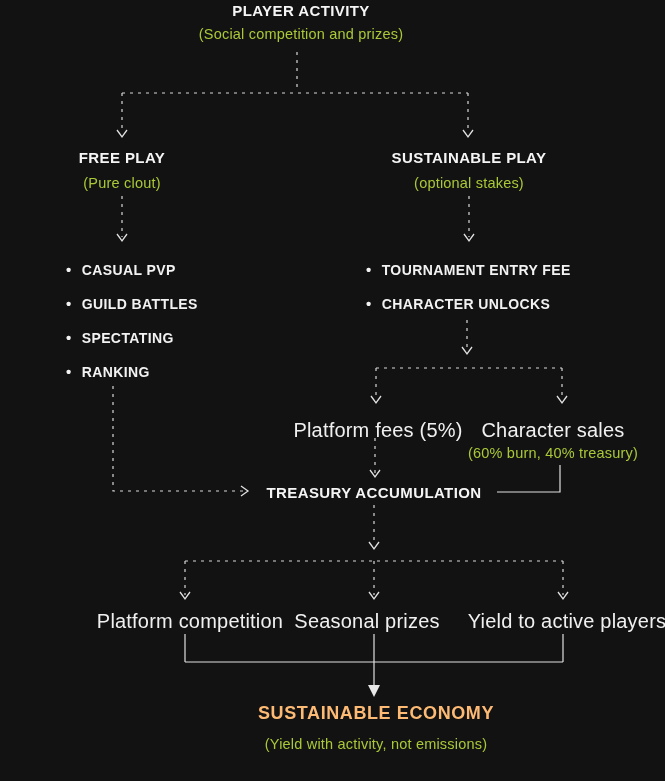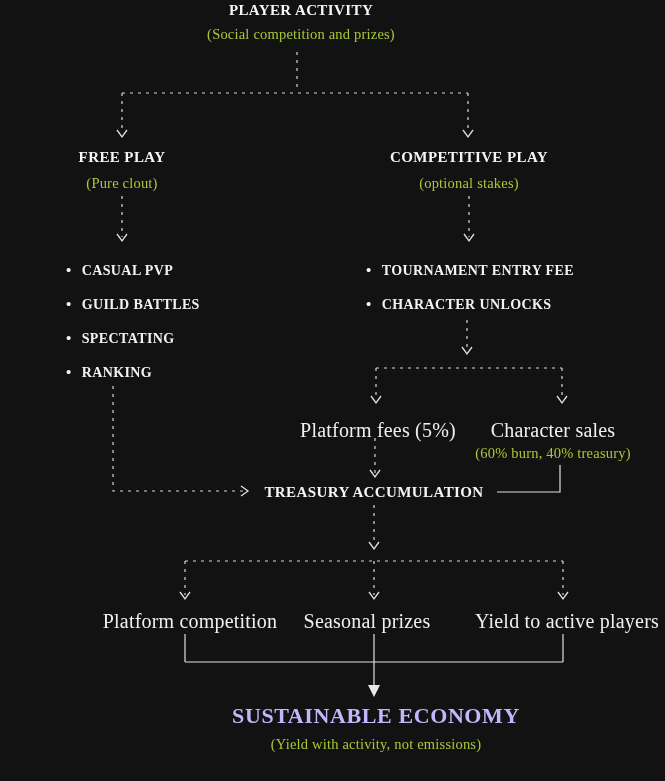--- a/index.html
+++ b/index.html
@@ -1,26 +1,26 @@
 <!DOCTYPE html>
 <html><head>
 <meta charset="utf-8">
 <style>
   html,body{margin:0;padding:0;background:#121212;}
   .canvas{
     position:relative;width:665px;height:781px;background:#121212;
-    font-family:Liberation Serif, serif;overflow:hidden;
+    font-family:Liberation Sans, sans-serif;overflow:hidden;
   }
   .lines{position:absolute;left:0;top:0;pointer-events:none;}
   .label{position:absolute;white-space:nowrap;}
   .center{transform:translateX(-50%);}
   .title{color:#f5f5f5;font-weight:700;font-size:15px;letter-spacing:.4px;}
   .sub{color:#a9c936;font-size:14.5px;letter-spacing:.2px;}
   .mid{color:#f0f0f0;font-size:20px;font-weight:500;letter-spacing:.2px;}
-  .outcome{color:#c4b5fd;font-weight:700;font-size:22px;letter-spacing:.6px;}
+  .outcome{color:#fdba74;font-weight:700;font-size:18px;letter-spacing:.6px;}
   .bullets{position:absolute;margin:0;padding:0;list-style:none;}
   .bullets li{color:#f2f2f2;font-size:14px;font-weight:700;letter-spacing:.4px;line-height:34px;height:34px;}
   .bullets li::before{content:"•";margin-right:10px;font-size:15px;}
   .dash{stroke:#d8d8d8;stroke-width:1.2;fill:none;stroke-dasharray:3 5;}
   .solidg{stroke:#e0e0e0;stroke-width:1.2;fill:none;}
   .chev{stroke:#e0e0e0;stroke-width:1.3;fill:none;}
   .arrowhead{fill:#e8e8e8;stroke:none;}
 </style>
 </head>
 <body>
@@ -72,21 +72,21 @@
 
     <path class="arrowhead" d="M374 697 L368 685 L380 685 Z"></path>
   </svg>
 
   <div class="label title center" style="left:301px;top:2px">PLAYER ACTIVITY</div>
   <div class="label sub center" style="left:301px;top:26px">(Social competition and prizes)</div>
 
   <div class="label title center" style="left:122px;top:149px">FREE PLAY</div>
   <div class="label sub center" style="left:122px;top:175px">(Pure clout)</div>
 
-  <div class="label title center" style="left:469px;top:149px">COMPETITIVE PLAY</div>
+  <div class="label title center" style="left:469px;top:149px">SUSTAINABLE PLAY</div>
   <div class="label sub center" style="left:469px;top:175px">(optional stakes)</div>
 
   <ul class="bullets" style="left:66px;top:253px">
     <li>CASUAL PVP</li>
     <li>GUILD BATTLES</li>
     <li>SPECTATING</li>
     <li>RANKING</li>
   </ul>
 
   <ul class="bullets" style="left:366px;top:253px">

